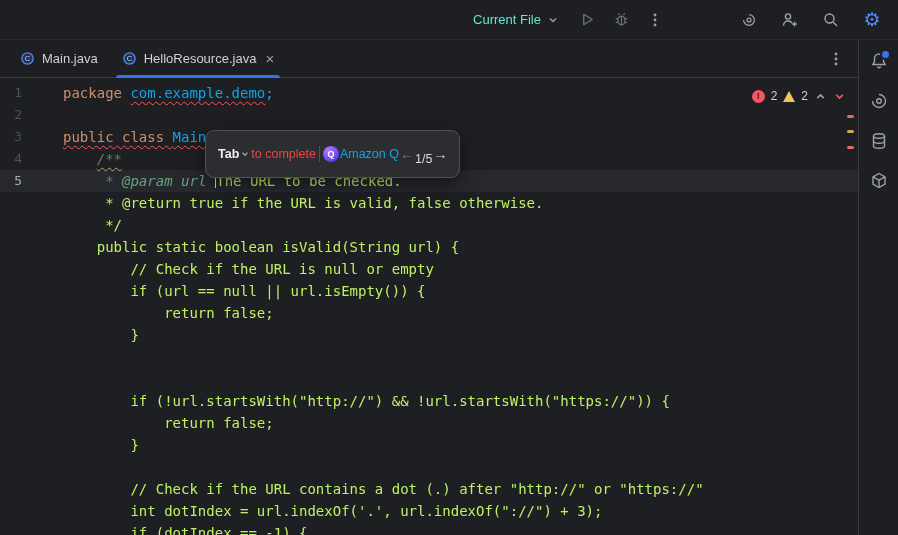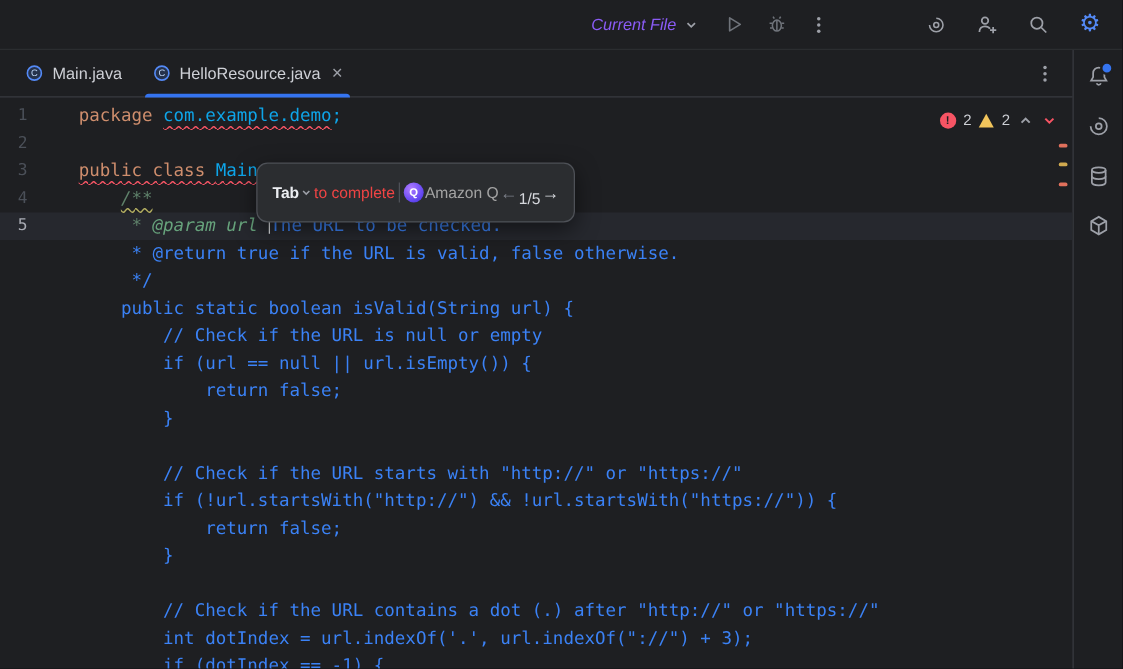--- a/index.html
+++ b/index.html
@@ -4,21 +4,21 @@
 <style>
   html,body{margin:0;padding:0;background:#101114;}
   #app{position:relative;width:898px;height:535px;background:#1e1f22;overflow:hidden;
        font-family:"Liberation Sans",sans-serif;color:#dfe1e5;}
 
   
   .toolbar{position:absolute;top:0;left:0;right:0;height:40px;display:flex;align-items:center;
            padding:0 12px;box-sizing:border-box;border-bottom:1px solid #2b2d30;gap:6px;}
   .tb-flex{flex:1;}
   .runconfig{display:flex;align-items:center;gap:6px;padding:5px 8px;border-radius:6px;
-             font-size:13px;color:#8b5cf6;cursor:default;font-style:italic;}
+             font-size:13px;color:#5eead4;cursor:default;}
   .tb-btn{width:28px;height:28px;display:flex;align-items:center;justify-content:center;border-radius:6px;}
   .tb-gap{width:54px;}
   .tb-right{display:flex;align-items:center;gap:13px;}
   .gear-glyph{font-size:19px;color:#548af7;line-height:18px;}
 
   
   .tabbar{position:absolute;top:40px;left:0;width:858px;height:38px;box-sizing:border-box;
           border-bottom:1px solid #393b40;display:flex;align-items:stretch;padding-left:8px;}
   .tab{position:relative;display:flex;align-items:center;gap:7px;padding:0 12px;font-size:13px;color:#ced0d6;}
   .tab.active::after{content:"";position:absolute;left:6px;right:6px;bottom:-1px;height:3px;
@@ -39,21 +39,21 @@
   .code-row{display:flex;height:22px;white-space:pre;}
   .code-row.current{background:#26282e;}
   .lnum{flex:0 0 40px;box-sizing:border-box;text-align:right;padding-right:18px;color:#4b5059;font-size:13px;}
   .code-row.current .lnum{color:#a8abb3;}
   .lcode{padding-left:23px;}
 
   .kw{color:#cf8e6d;}
   .plain{color:#0ea5e9;}
   .doc{color:#5f826b;font-style:italic;}
   .doctag{color:#67a37c;font-style:italic;}
-  .ghost{color:#3b82f6;}
+  .ghost{color:#bef264;}
   .err{text-decoration:underline wavy #f75464 1px;text-underline-offset:3px;}
   .warn{text-decoration:underline wavy #b3ae60 1px;text-underline-offset:3px;}
   .caret{display:inline-block;width:1.5px;height:15px;background:#d8dade;vertical-align:-2px;}
 
   
   .problems{position:absolute;top:7px;right:12px;display:flex;align-items:center;gap:6px;
             font-family:"Liberation Sans",sans-serif;font-size:12px;color:#ced0d6;}
   .err-ball{width:13px;height:13px;border-radius:50%;background:#f75464;color:#1e1f22;
             font-size:9px;font-weight:bold;display:flex;align-items:center;justify-content:center;}
   .warn-tri{width:0;height:0;border-left:6px solid transparent;border-right:6px solid transparent;
@@ -67,21 +67,21 @@
   .inline-popup{position:absolute;left:205px;top:52px;display:flex;align-items:center;gap:1px;
                 background:#2b2d30;border:1px solid #4e5157;border-radius:9px;padding:7px 12px;
                 font-family:"Liberation Sans",sans-serif;font-size:12.5px;
                 box-shadow:0 6px 18px rgba(0,0,0,.5);z-index:5;}
   .pp-key{color:#eceef2;font-weight:600;}
   .pp-hint{color:#ef4444;}
   .pp-div{width:1px;height:16px;background:#4e5157;margin:0 2px;}
   .q-logo{width:16px;height:16px;border-radius:50%;flex:0 0 16px;
           background:radial-gradient(circle at 35% 30%, #b07cff, #6a4bf5 60%, #3c2ed1);
           color:#fff;font-size:9px;font-weight:bold;display:flex;align-items:center;justify-content:center;}
-  .pp-provider{color:#a3a3a3;}
+  .pp-provider{color:#0ea5e9;}
   .pp-arrow{font-size:14px;line-height:1;}
   .pp-prev{color:#7a7e87;}
   .pp-next{color:#d6d8dd;}
   .pp-counter{color:#d6d8dd;margin-top:10px;}
 </style>
 </head>
 <body>
 
 <div id="app">
 
@@ -208,21 +208,21 @@
         <div class="code-row"><span class="lnum">4</span><span class="lcode"><span class="plain">    </span><span class="doc warn">/**</span></span></div>
         <div class="code-row current"><span class="lnum">5</span><span class="lcode"><span class="plain">     </span><span class="doc">* </span><span class="doctag">@param </span><span class="doctag">url </span><span class="caret"></span><span class="ghost">The URL to be checked.</span></span></div>
         <div class="code-row"><span class="lnum"></span><span class="lcode"><span class="ghost">     * @return true if the URL is valid, false otherwise.</span></span></div>
         <div class="code-row"><span class="lnum"></span><span class="lcode"><span class="ghost">     */</span></span></div>
         <div class="code-row"><span class="lnum"></span><span class="lcode"><span class="ghost">    public static boolean isValid(String url) {</span></span></div>
         <div class="code-row"><span class="lnum"></span><span class="lcode"><span class="ghost">        // Check if the URL is null or empty</span></span></div>
         <div class="code-row"><span class="lnum"></span><span class="lcode"><span class="ghost">        if (url == null || url.isEmpty()) {</span></span></div>
         <div class="code-row"><span class="lnum"></span><span class="lcode"><span class="ghost">            return false;</span></span></div>
         <div class="code-row"><span class="lnum"></span><span class="lcode"><span class="ghost">        }</span></span></div>
         <div class="code-row"><span class="lnum"></span><span class="lcode"></span></div>
-        <div class="code-row"><span class="lnum"></span><span class="lcode"><span class="ghost">        // Check if the URL starts with "http://" or "https://"</span></span></div>
+        <div class="code-row"><span class="lnum"></span></div>
         <div class="code-row"><span class="lnum"></span><span class="lcode"><span class="ghost">        if (!url.startsWith("http://") &amp;&amp; !url.startsWith("https://")) {</span></span></div>
         <div class="code-row"><span class="lnum"></span><span class="lcode"><span class="ghost">            return false;</span></span></div>
         <div class="code-row"><span class="lnum"></span><span class="lcode"><span class="ghost">        }</span></span></div>
         <div class="code-row"><span class="lnum"></span><span class="lcode"></span></div>
         <div class="code-row"><span class="lnum"></span><span class="lcode"><span class="ghost">        // Check if the URL contains a dot (.) after "http://" or "https://"</span></span></div>
         <div class="code-row"><span class="lnum"></span><span class="lcode"><span class="ghost">        int dotIndex = url.indexOf('.', url.indexOf("://") + 3);</span></span></div>
         <div class="code-row"><span class="lnum"></span><span class="lcode"><span class="ghost">        if (dotIndex == -1) {</span></span></div>
       </div>
 
     <div class="problems">

